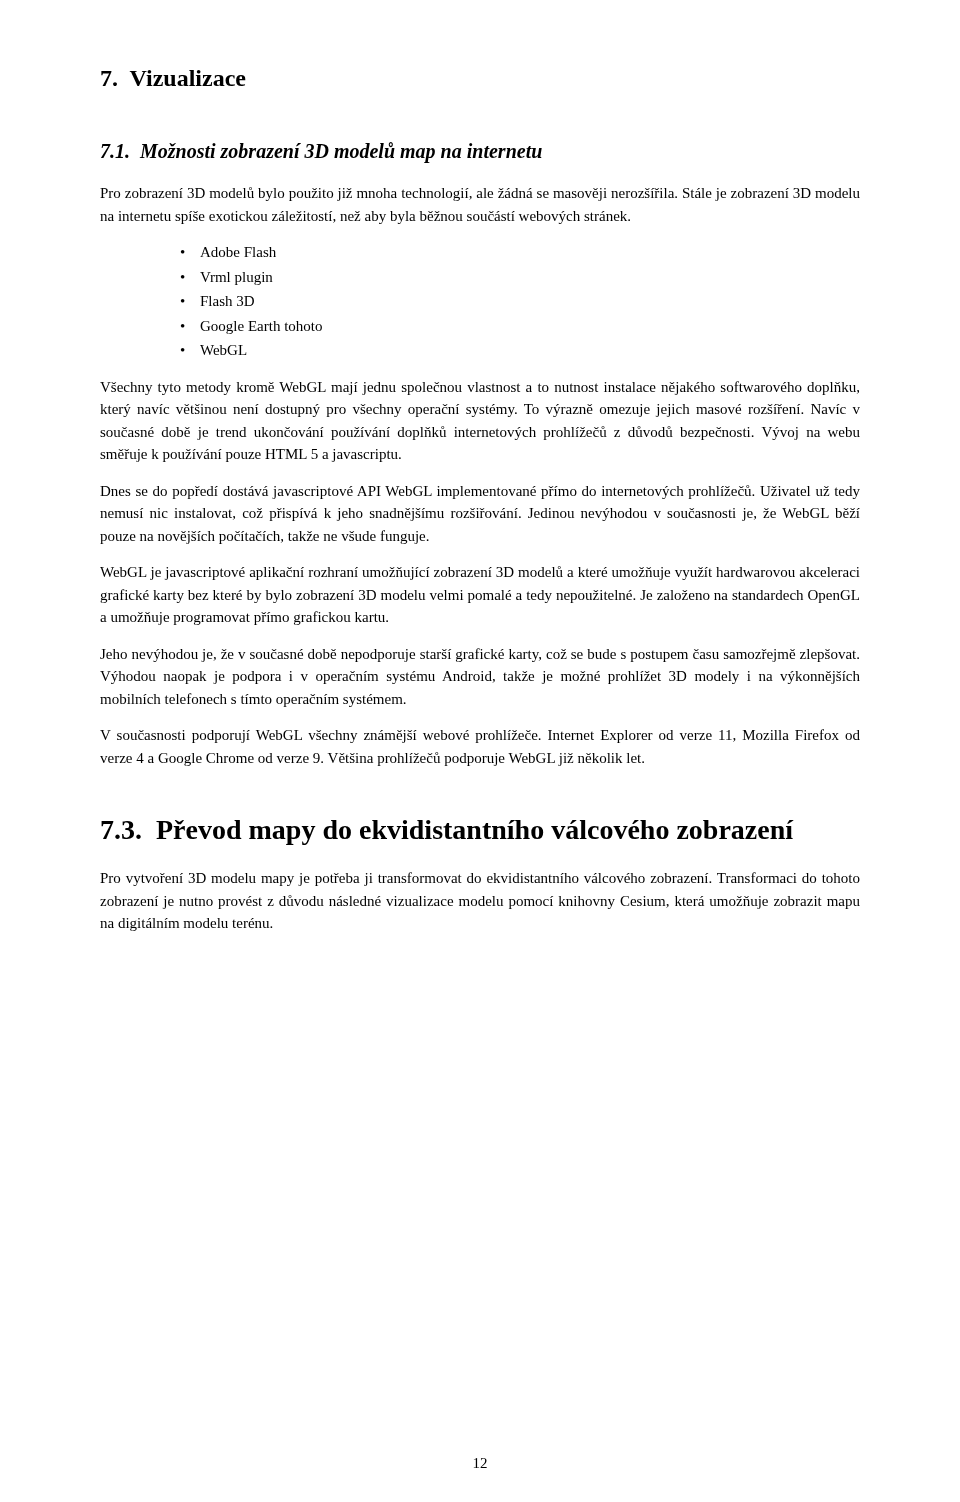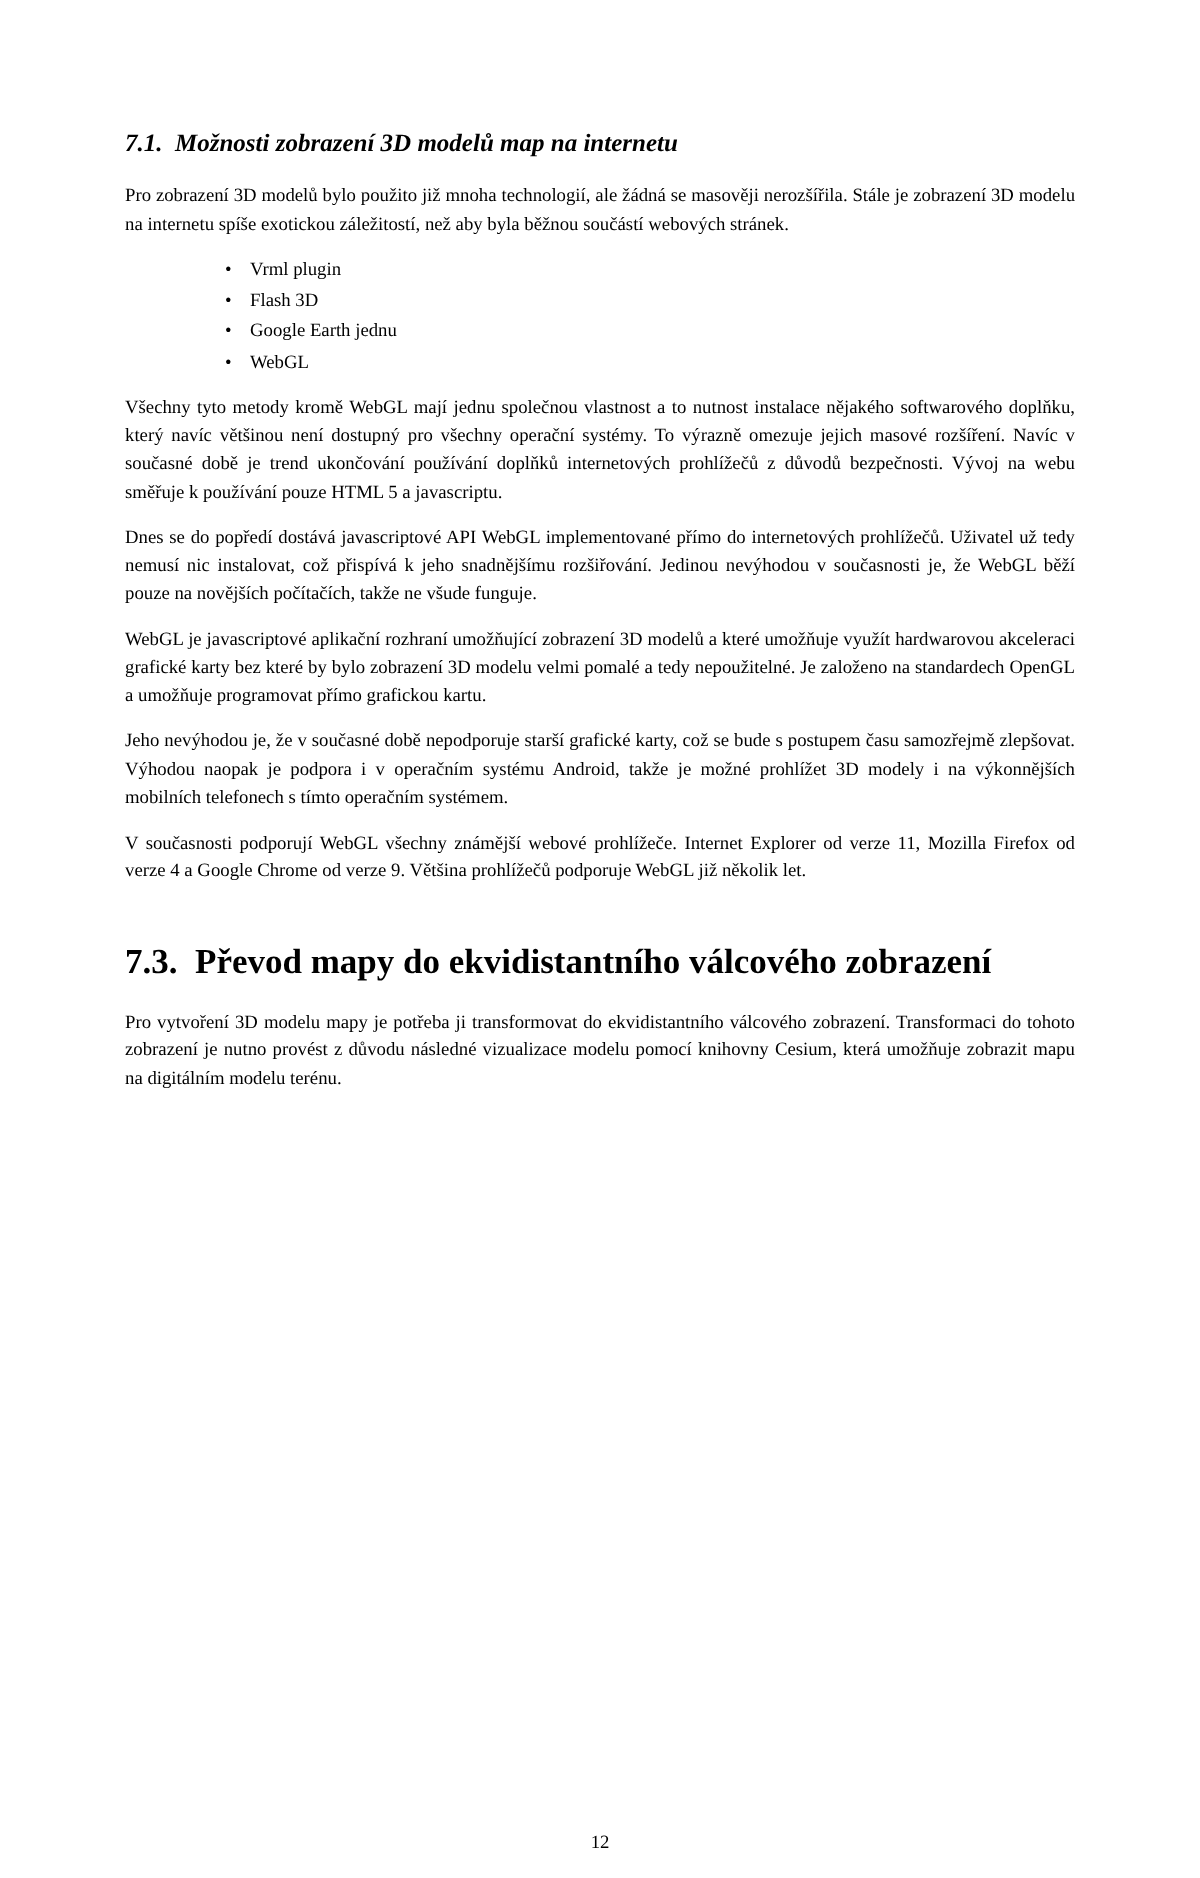--- a/index.html
+++ b/index.html
@@ -56,45 +56,50 @@
       margin-bottom: 2px;
     }
     ul.bullet-list li::before {
       content: "•";
       position: absolute;
       left: 0;
       top: 0;
     }
     .page-number {
       position: absolute;
-      bottom: 17px;
+      bottom: 28px;
       left: 50%;
       transform: translateX(-50%);
       font-size: 15px;
       text-align: right;
     }
   </style>
 </head>
 <body>
 
 <div class="page">
 
+  <h1 class="chapter-title">
+    <span>7.&nbsp;</span>
+    <span>Vizualizace</span>
+  </h1>
 
   <h2 class="section-title">
     <span>7.1.&nbsp;</span>
     <span>Možnosti zobrazení 3D modelů map na internetu</span>
   </h2>
 
   <p>Pro zobrazení 3D modelů bylo použito již mnoha technologií, ale žádná se masověji nerozšířila. Stále je zobrazení 3D modelu na internetu spíše exotickou záležitostí, než aby byla běžnou součástí webových stránek.</p>
 
 
   <ul class="bullet-list">
+  <li>Adobe Flash</li>
       <li>Vrml plugin</li>
       <li>Flash 3D</li>
-      <li>Google Earth jednu</li>
+      <li>Google Earth tohoto</li>
       <li>WebGL</li>
     </ul>
 
   <p>Všechny tyto metody kromě WebGL mají jednu společnou vlastnost a to nutnost instalace nějakého softwarového doplňku, který navíc většinou není dostupný pro všechny operační systémy. To výrazně omezuje jejich masové rozšíření. Navíc v současné době je trend ukončování používání doplňků internetových prohlížečů z důvodů bezpečnosti. Vývoj na webu směřuje k používání pouze HTML 5 a javascriptu.</p>
 
   <p>Dnes se do popředí dostává javascriptové API WebGL implementované přímo do internetových prohlížečů. Uživatel už tedy nemusí nic instalovat, což přispívá k jeho snadnějšímu rozšiřování. Jedinou nevýhodou v současnosti je, že WebGL běží pouze na novějších počítačích, takže ne všude funguje.</p>
 
 
   <p>WebGL je javascriptové aplikační rozhraní umožňující zobrazení 3D modelů a které umožňuje využít hardwarovou akceleraci grafické karty bez které by bylo zobrazení 3D modelu velmi pomalé a tedy nepoužitelné. Je založeno na standardech OpenGL a umožňuje programovat přímo grafickou kartu.</p>
 

